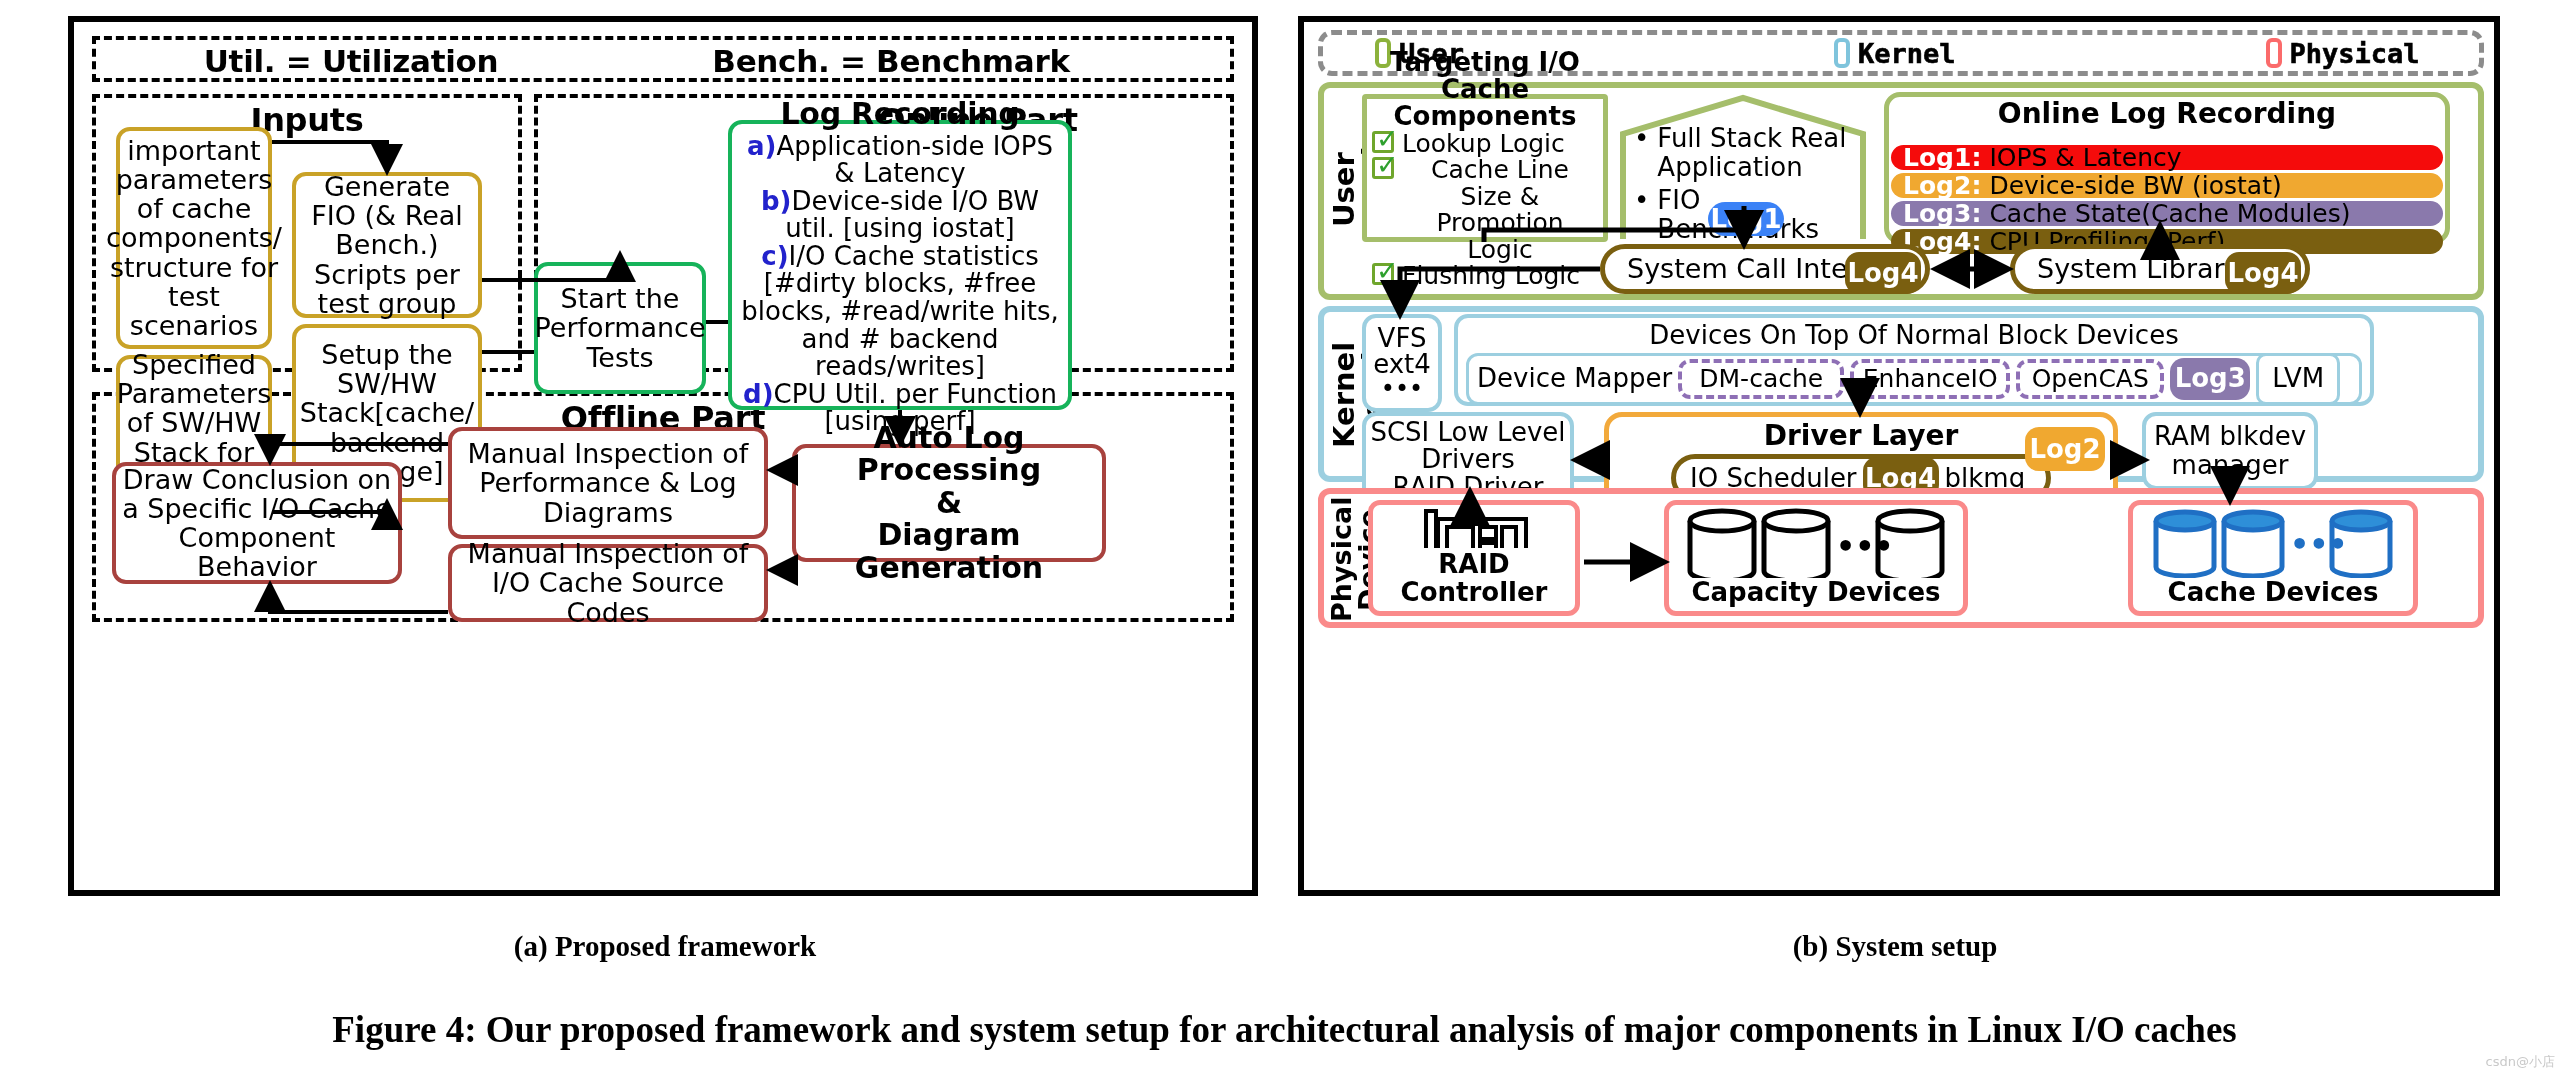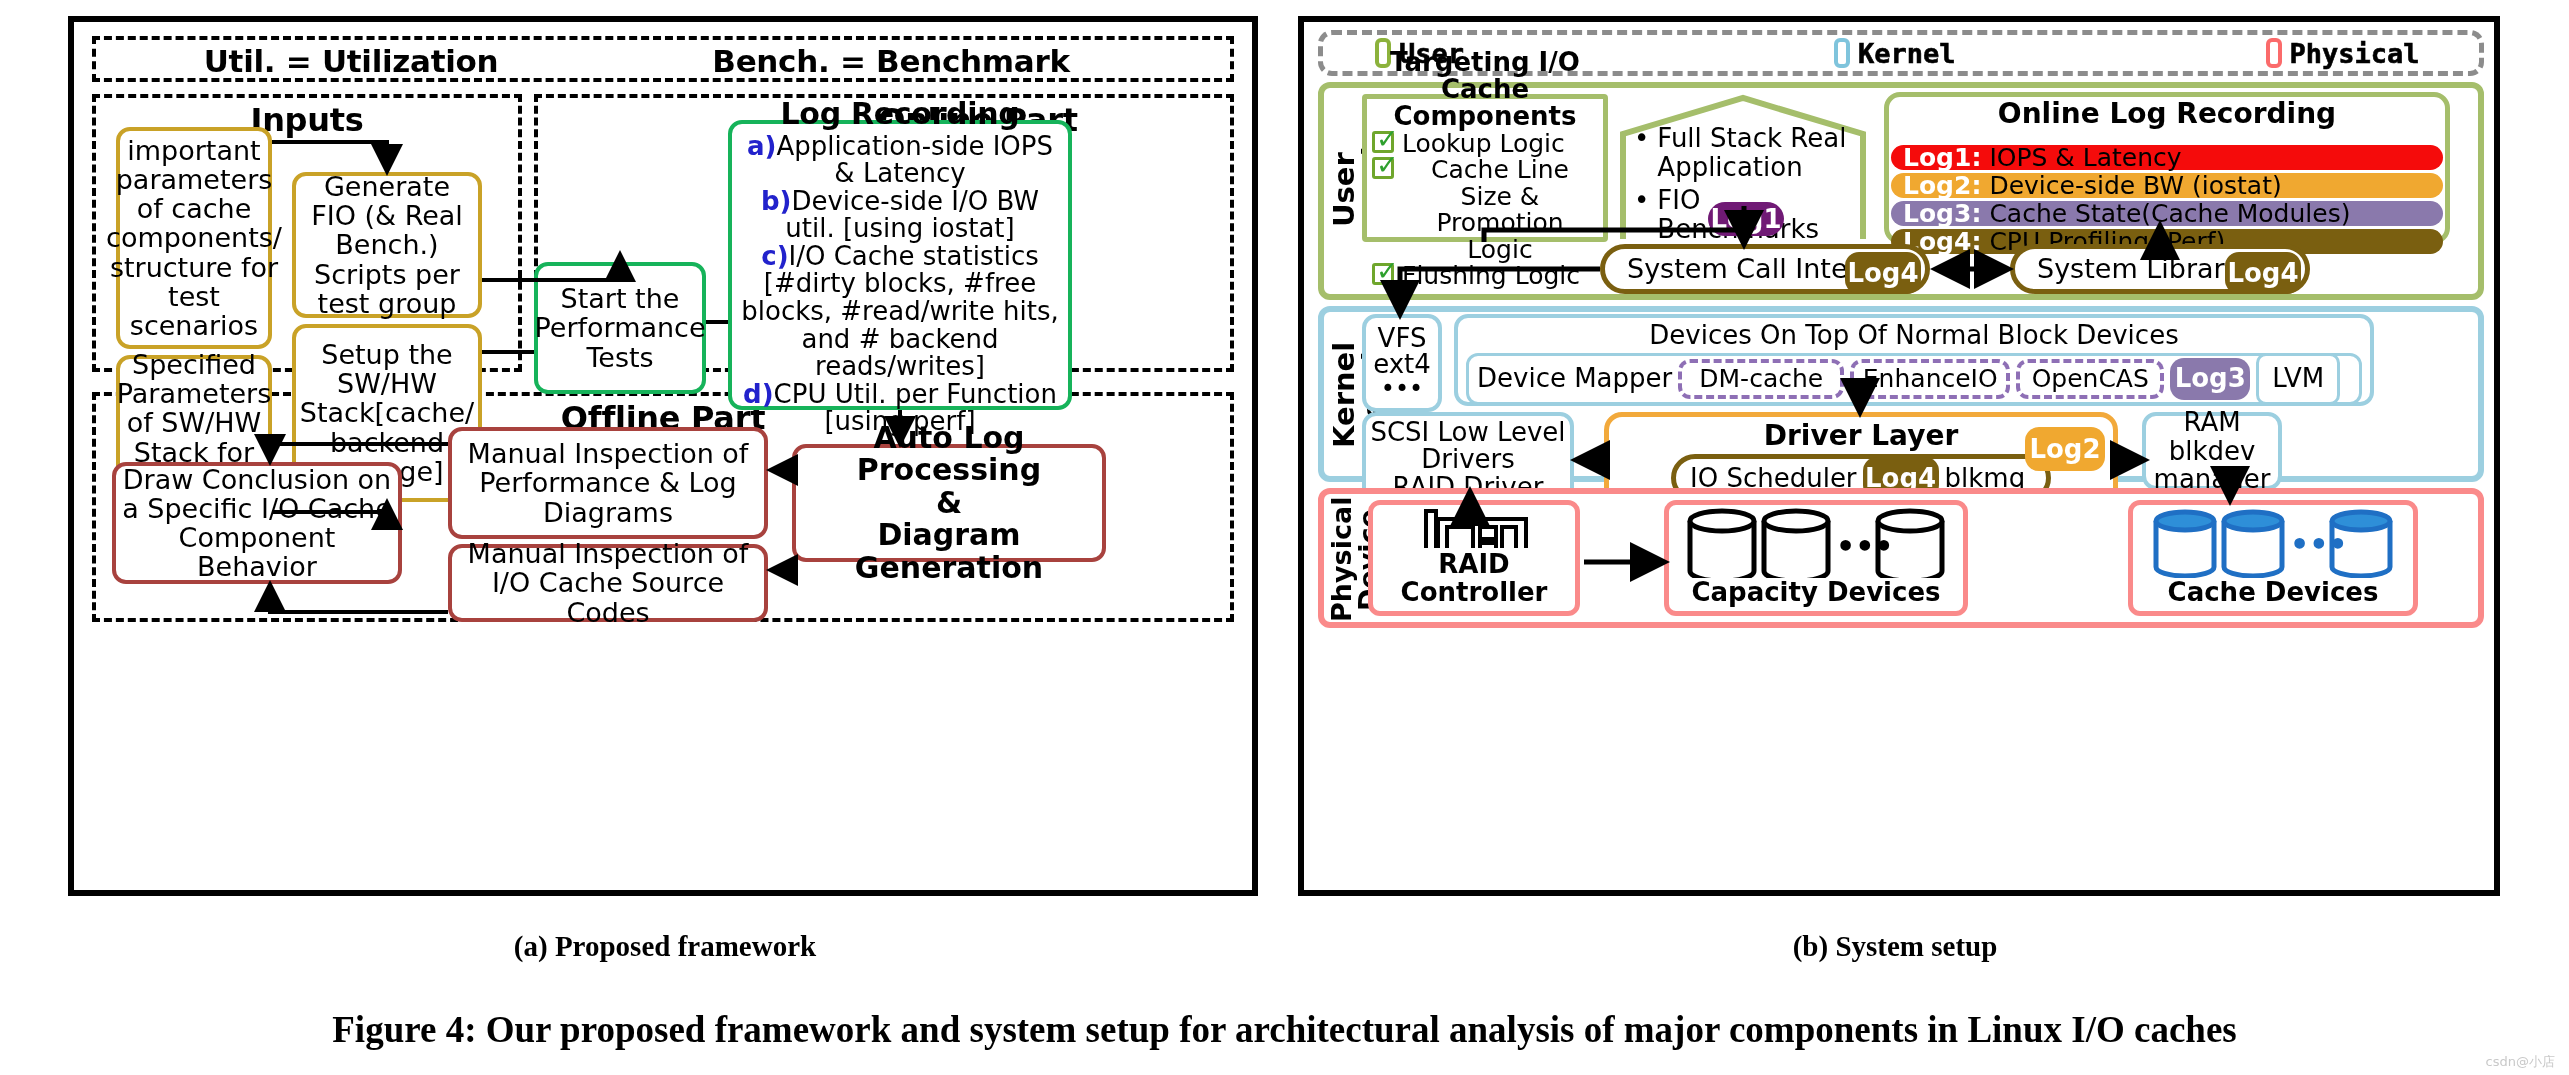--- a/index.html
+++ b/index.html
@@ -296,21 +296,21 @@
       <div class="bullets" style="position:absolute; left:14px; top:30px; width:225px; font-size:26px;">
         <div>
           <span class="dot">•</span>
           <span>Full Stack Real Application</span>
         </div>
         <div style="margin-top:4px;">
           <span class="dot">•</span>
           <span>FIO Benchmarks</span>
         </div>
       </div>
-      <div class="logtag" style="left:88px; top:108px; width:76px; height:34px; background:#701a75; border-radius:18px; position:absolute;">Log1</div>
+      <div class="logtag" style="left:88px; top:108px; width:76px; height:34px; background:#3b82f6; border-radius:18px; position:absolute;">Log1</div>
     </div>
 
     <div class="rbox green" style="left:580px; top:70px; width:566px; height:152px; flex-direction:column; padding:2px 4px; justify-content:flex-start;">
       <div style="font-weight:bold; font-size:28px;">Online Log Recording</div>
       <div class="pill" style="width:552px; height:29px; margin-top:15px; background:#F50B0B; font-size:25px;">
         <b>Log1:</b>
         <span>IOPS &amp; Latency</span>
       </div>
       <div class="pill" style="width:552px; height:29px; margin-top:3px; background:#F0A830; font-size:25px;">
         <b>Log2:</b>
@@ -366,21 +366,21 @@
     <div class="rbox orange" style="left:300px; top:390px; width:514px; height:96px; flex-direction:column; justify-content:flex-start; padding-top:4px;">
       <div style="font-weight:bold; font-size:28px;">Driver Layer</div>
       <div class="rbox olive" style="position:relative; margin-top:2px; width:380px; height:48px; justify-content:flex-start; padding-left:14px; gap:6px; font-size:26px;">
         <span>IO Scheduler</span>
         <span class="logtag" style="position:relative; width:76px; height:42px; background:#7A5F10; border-radius:14px;">Log4</span>
         <span>blkmq</span>
       </div>
       <span class="logtag" style="position:absolute; right:8px; top:10px; width:80px; height:44px; background:#F0A830; border-radius:14px;">Log2</span>
     </div>
 
-    <div class="rbox blue" style="left:838px; top:390px; width:140px; height:78px; flex-direction:column; font-size:26px; line-height:1.1;">
+    <div class="rbox blue" style="left:838px; top:390px; width:176px; height:78px; flex-direction:column; font-size:26px; line-height:1.1;">
       <div>RAM blkdev</div>
       <div>manager</div>
     </div>
 
     <div class="level-band" id="band-phys" style="left:14px; top:466px; width:1166px; height:140px;"></div>
     <div class="band-label" style="left:24px; top:476px; height:124px; font-size:27px;">Physical Device</div>
 
     <div class="rbox pink" style="left:64px; top:478px; width:212px; height:116px; flex-direction:column; justify-content:flex-end; padding-bottom:4px;">
       <svg width="120" height="72" style="margin-bottom:2px;">
         <rect x="12" y="6" width="10" height="58" stroke="#000" stroke-width="4" fill="#fff"></rect>

